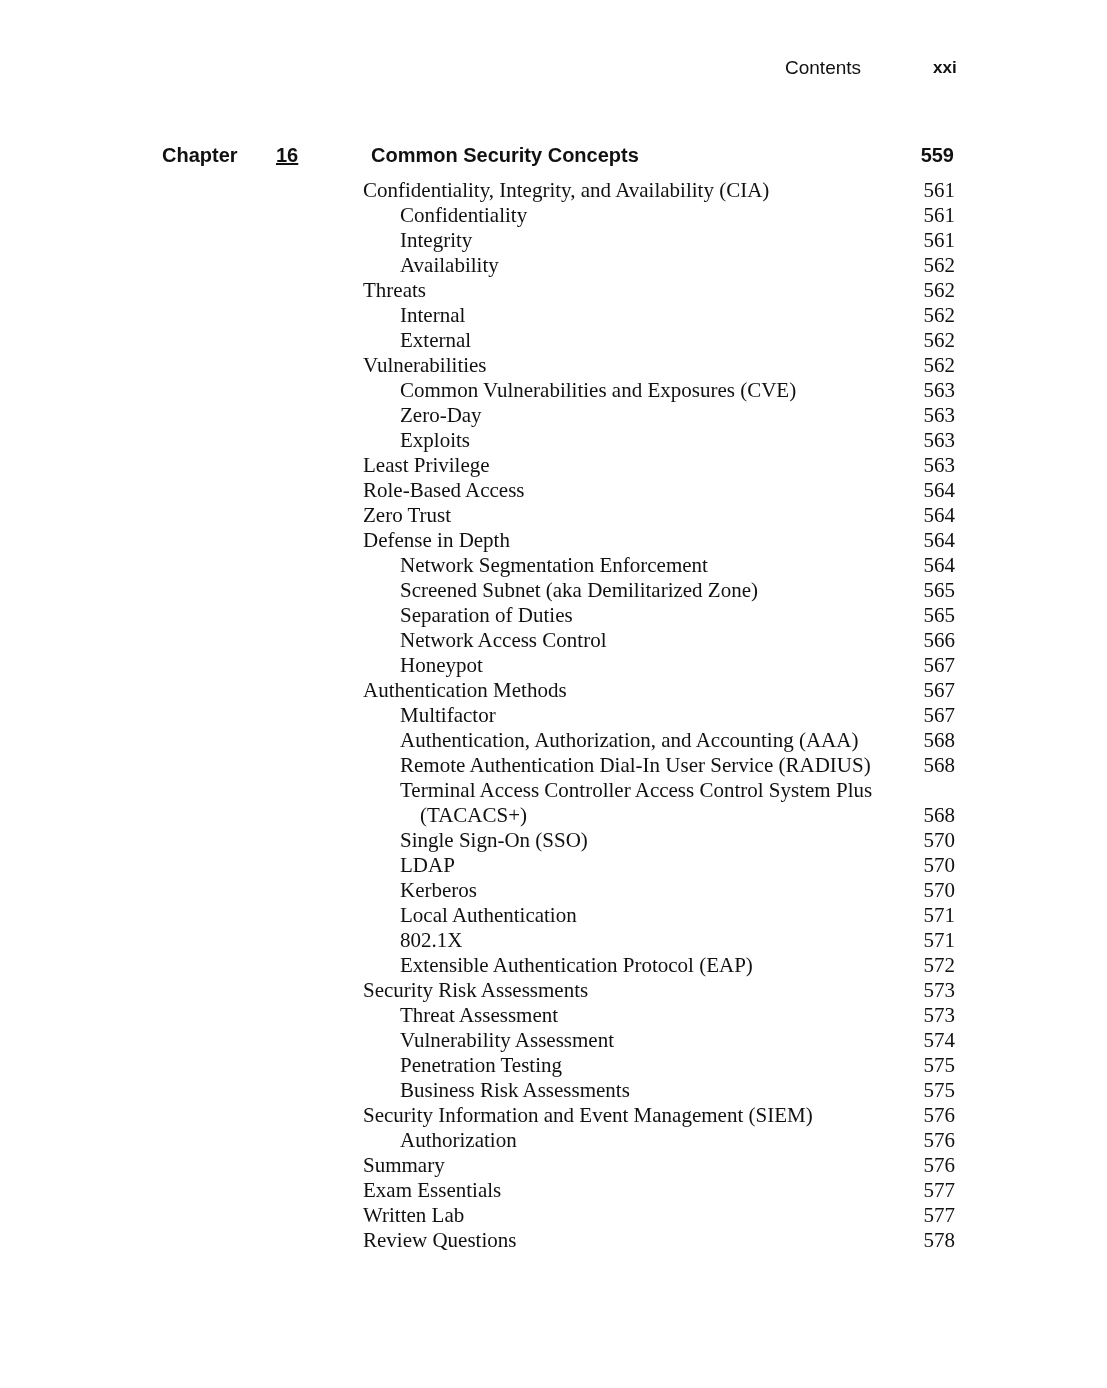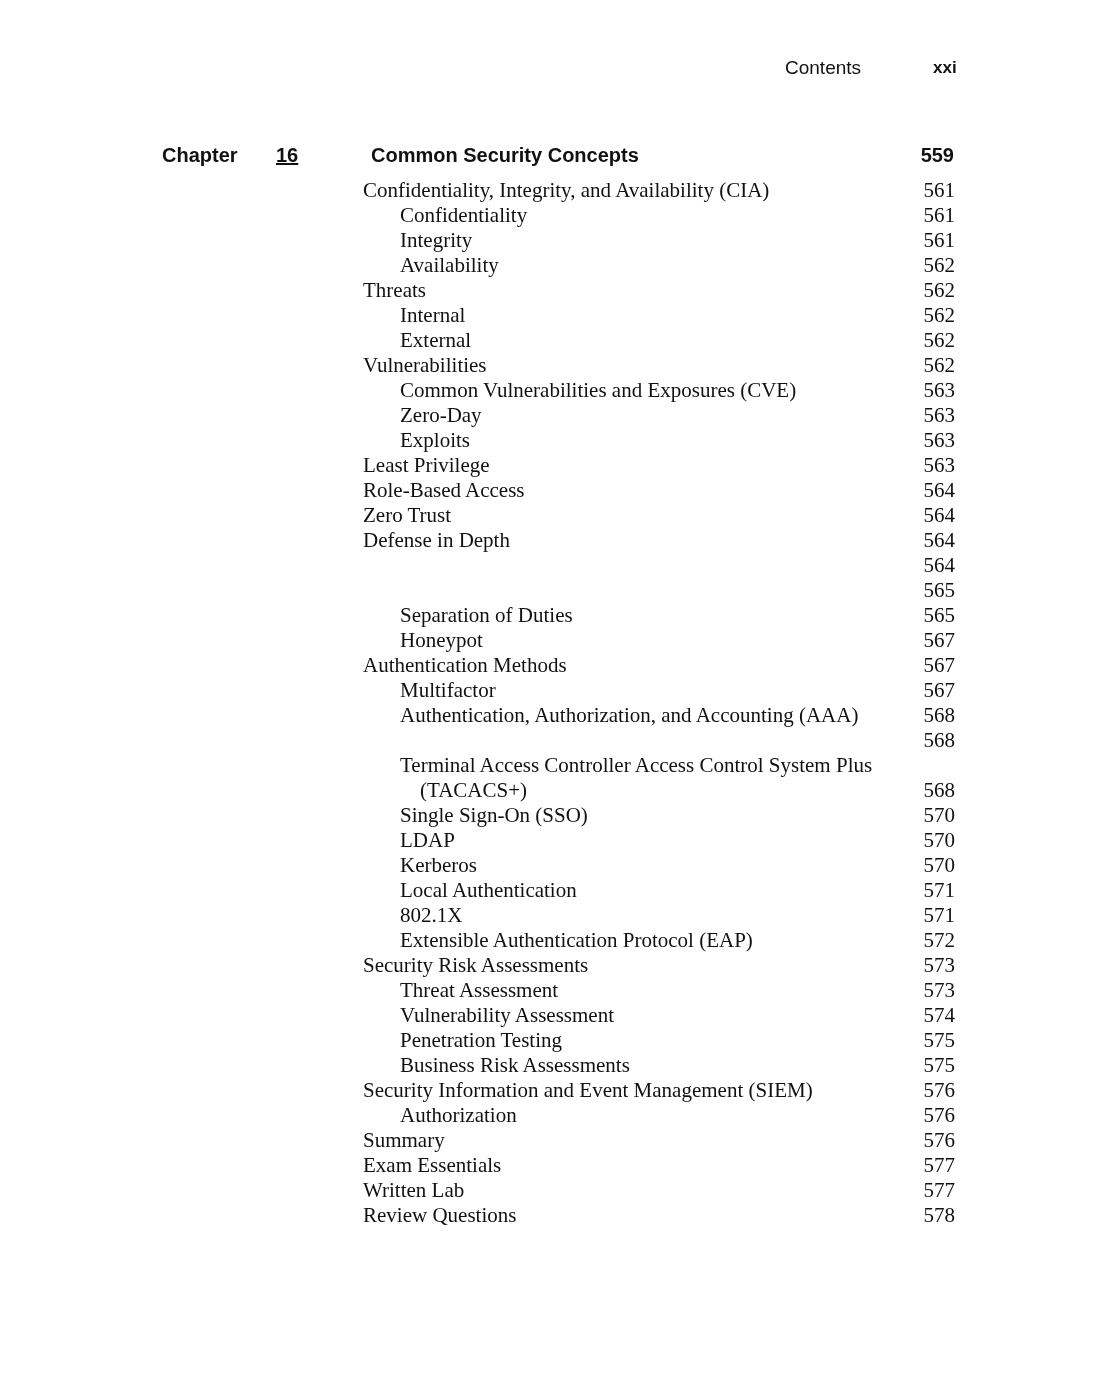--- a/index.html
+++ b/index.html
@@ -89,46 +89,53 @@
     </div>
     <div class="row">
       <span class="t">Zero Trust</span>
       <span class="p">564</span>
     </div>
     <div class="row">
       <span class="t">Defense in Depth</span>
       <span class="p">564</span>
     </div>
     <div class="row l2">
-      <span class="p">564</span>
-    </div>
-    <div class="row l2">
+      <span class="t">Network Segmentation Enforcement</span>
+      <span class="p">564</span>
+    </div>
+    <div class="row l2">
+      <span class="t">Screened Subnet (aka Demilitarized Zone)</span>
       <span class="p">565</span>
     </div>
     <div class="row l2">
       <span class="t">Separation of Duties</span>
       <span class="p">565</span>
     </div>
     <div class="row l2">
+      <span class="t">Network Access Control</span>
+      <span class="p">566</span>
+    </div>
+    <div class="row l2">
       <span class="t">Honeypot</span>
       <span class="p">567</span>
     </div>
     <div class="row">
       <span class="t">Authentication Methods</span>
       <span class="p">567</span>
     </div>
     <div class="row l2">
       <span class="t">Multifactor</span>
       <span class="p">567</span>
     </div>
     <div class="row l2">
       <span class="t">Authentication, Authorization, and Accounting (AAA)</span>
       <span class="p">568</span>
     </div>
     <div class="row l2">
+      <span class="t">Remote Authentication Dial-In User Service (RADIUS)</span>
       <span class="p">568</span>
     </div>
     <div class="row l2">
       <span class="t">Terminal Access Controller Access Control System Plus</span>
       <span class="p"></span>
     </div>
     <div class="row cont">
       <span class="t">(TACACS+)</span>
       <span class="p">568</span>
     </div>

